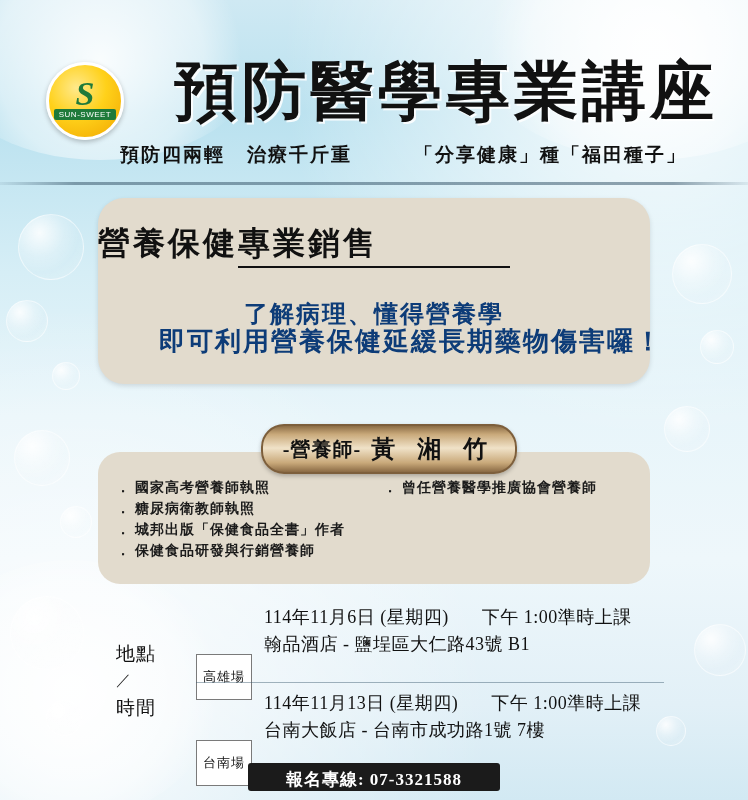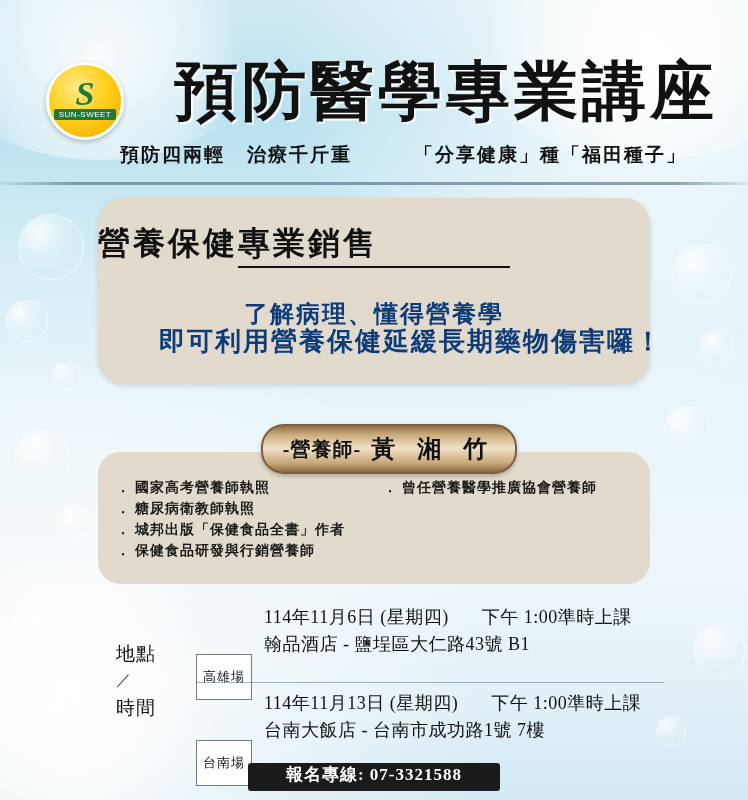--- a/index.html
+++ b/index.html
@@ -267,21 +267,21 @@
   }
 
   
   .hotline {
     position: absolute;
     left: 248px; top: 763px;
     width: 252px; height: 28px;
     background: #1b1b1b;
     border-radius: 3px;
     display: flex;
-    align-items: flex-start;
+    align-items: flex-end;
     justify-content: center;
   }
   .hotline-text {
     font-family: "Liberation Serif", serif;
     font-size: 17px;
     font-weight: bold;
     color: #ffffff;
     letter-spacing: 1px;
     white-space: nowrap;
   }

